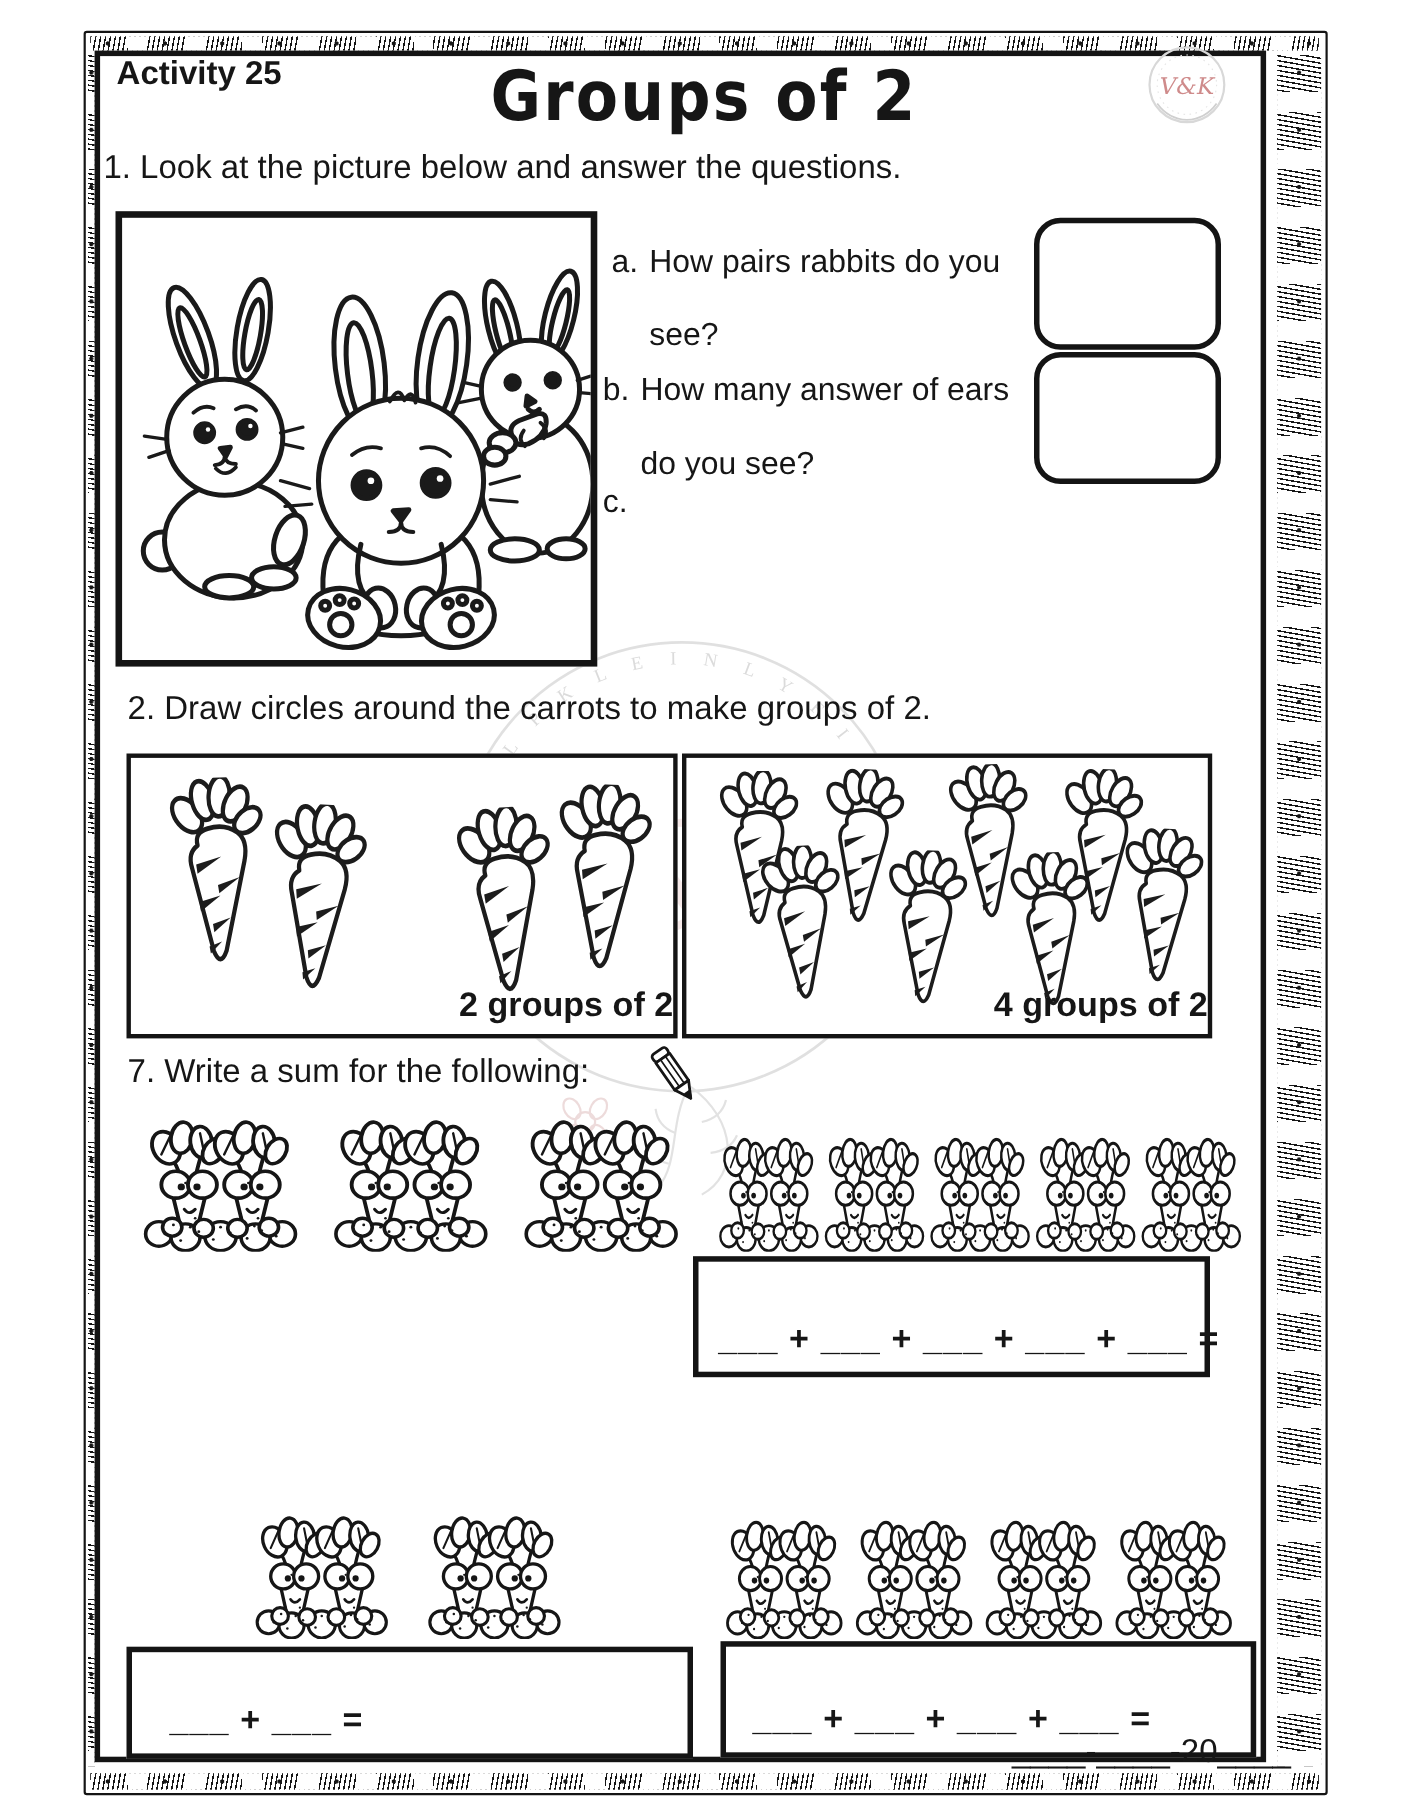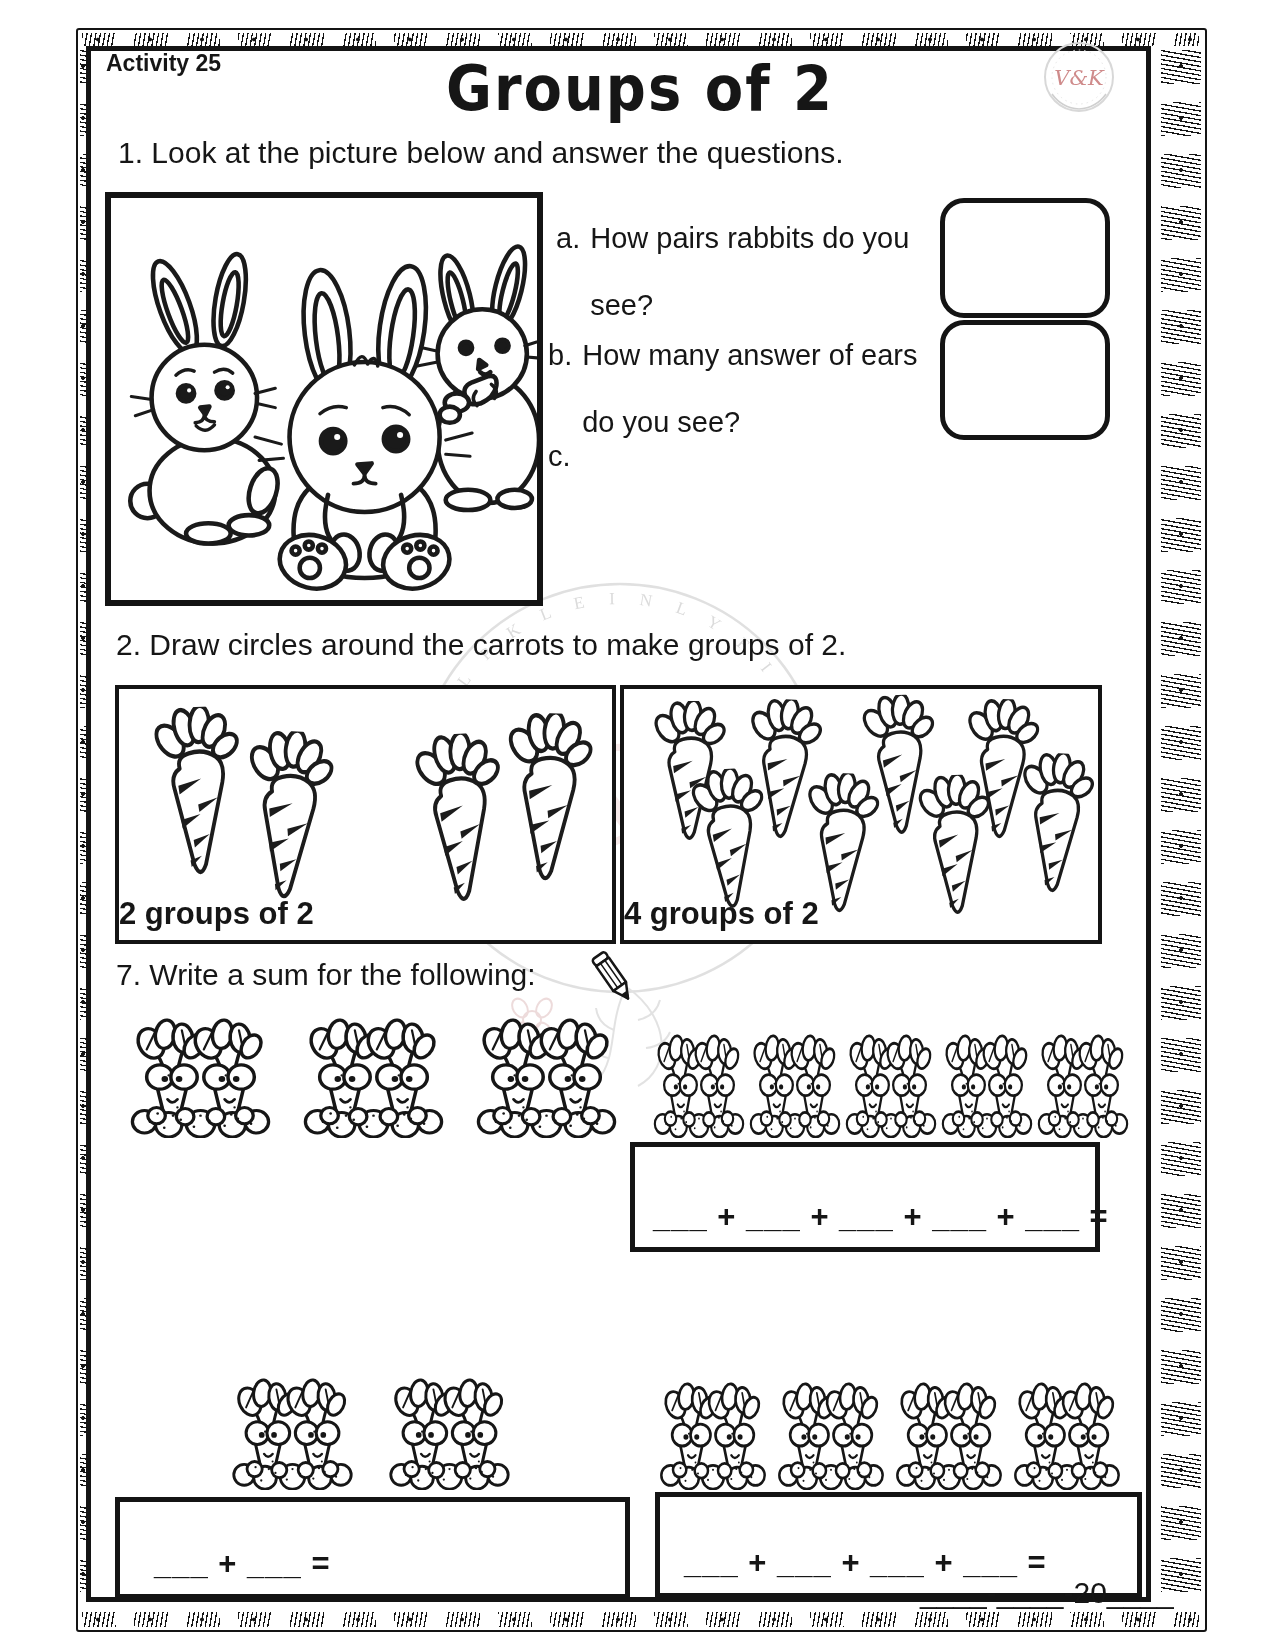--- a/index.html
+++ b/index.html
@@ -21,29 +21,29 @@
     background-image:
       radial-gradient(circle, #151515 1.6px, transparent 2.2px),
       repeating-linear-gradient(180deg, transparent 0 34px, #fff 34px 52px),
       repeating-linear-gradient(10deg, #151515 0 1.3px, transparent 1.3px 4.4px);
     background-size:100% 52px,auto,auto;
     background-position:50% 42px,0 0,0 0;}
   .band-left{left:80px;width:6px;top:50px;bottom:44px;}
   .band-right{right:74px;width:40px;top:50px;bottom:44px;}
   .inner-frame{position:absolute;left:86px;top:46px;right:124px;bottom:48px;border:5px solid #141414;}
   
-  .activity{position:absolute;left:106px;top:50px;font-size:23px;font-weight:700;}
+  .activity{position:absolute;left:106px;top:50px;font-size:30px;font-weight:700;}
   .title{position:absolute;left:300px;width:680px;top:52px;text-align:center;
          font-family:"DejaVu Sans",sans-serif;font-weight:700;font-size:56px;letter-spacing:2px;
          transform:scaleY(1.12);transform-origin:top;}
   .logo{position:absolute;left:1040px;top:38px;width:78px;height:78px;}
   
   .heading{position:absolute;font-size:30px;white-space:nowrap;}
   .box{position:absolute;background:#fff;border:4px solid #141414;}
-  .caption{position:absolute;left:0;right:0;bottom:8px;text-align:left;font-weight:700;font-size:31px;}
+  .caption{position:absolute;left:0;right:0;bottom:8px;text-align:right;font-weight:700;font-size:31px;}
   .sumline{position:absolute;left:34px;bottom:12px;font-size:31px;font-weight:600;letter-spacing:1px;white-space:nowrap;}
   
   .rabbit-box{left:105px;top:192px;width:426px;height:402px;border-width:6px;}
   .rabbit-box svg{width:100%;height:100%;}
   .qrow{position:absolute;display:flex;font-size:29px;line-height:2.3;}
   .qlabel{margin-right:10px;}
   .qa{left:556px;top:205px;width:385px;}
   .qb{left:548px;top:322px;width:390px;}
   .qc{left:548px;top:438px;width:560px;line-height:1.3;}
   .ansbox{position:absolute;width:160px;height:110px;border:5px solid #141414;border-radius:24px;background:#fff;}
@@ -192,21 +192,21 @@
 
   <div class="activity">Activity 25</div>
   <div class="title">Groups of 2</div>
   <svg class="logo" viewBox="0 0 78 78">
     <circle cx="39" cy="39" r="34" fill="none" stroke="#d8d8d8" stroke-width="2"></circle>
     <circle cx="39" cy="39" r="27" fill="none" stroke="#e6e6e6" stroke-width="1" stroke-dasharray="1.5 4"></circle>
     <path d="M12,56 q10,14 27,15 M66,56 q-10,14 -27,15" stroke="#cfcfcf" stroke-width="1.6" fill="none"></path>
     <text x="39" y="47" text-anchor="middle" font-family="DejaVu Serif,serif" font-style="italic" font-size="21" fill="#cf8b8b">V&amp;K</text>
   </svg>
 
-  <div class="heading" style="left:118px;top:136px;">1. Look at the picture below and answer the questions.</div>
+  <div class="heading" style="left:94px;top:136px;">1. Look at the picture below and answer the questions.</div>
 
   <div class="box rabbit-box">
     <svg viewBox="0 0 420 395">
       <g stroke="#1a1a1a" stroke-width="4.5" fill="#fff" stroke-linecap="round" stroke-linejoin="round">
 
         <g>
           <ellipse cx="341" cy="97" rx="13" ry="42" transform="rotate(-14 341 97)"></ellipse>
           <ellipse cx="341" cy="101" rx="6" ry="29" transform="rotate(-14 341 101)" fill="none"></ellipse>
           <ellipse cx="392" cy="88" rx="13" ry="42" transform="rotate(14 392 88)"></ellipse>
           <ellipse cx="392" cy="92" rx="6" ry="29" transform="rotate(14 392 92)" fill="none"></ellipse>

